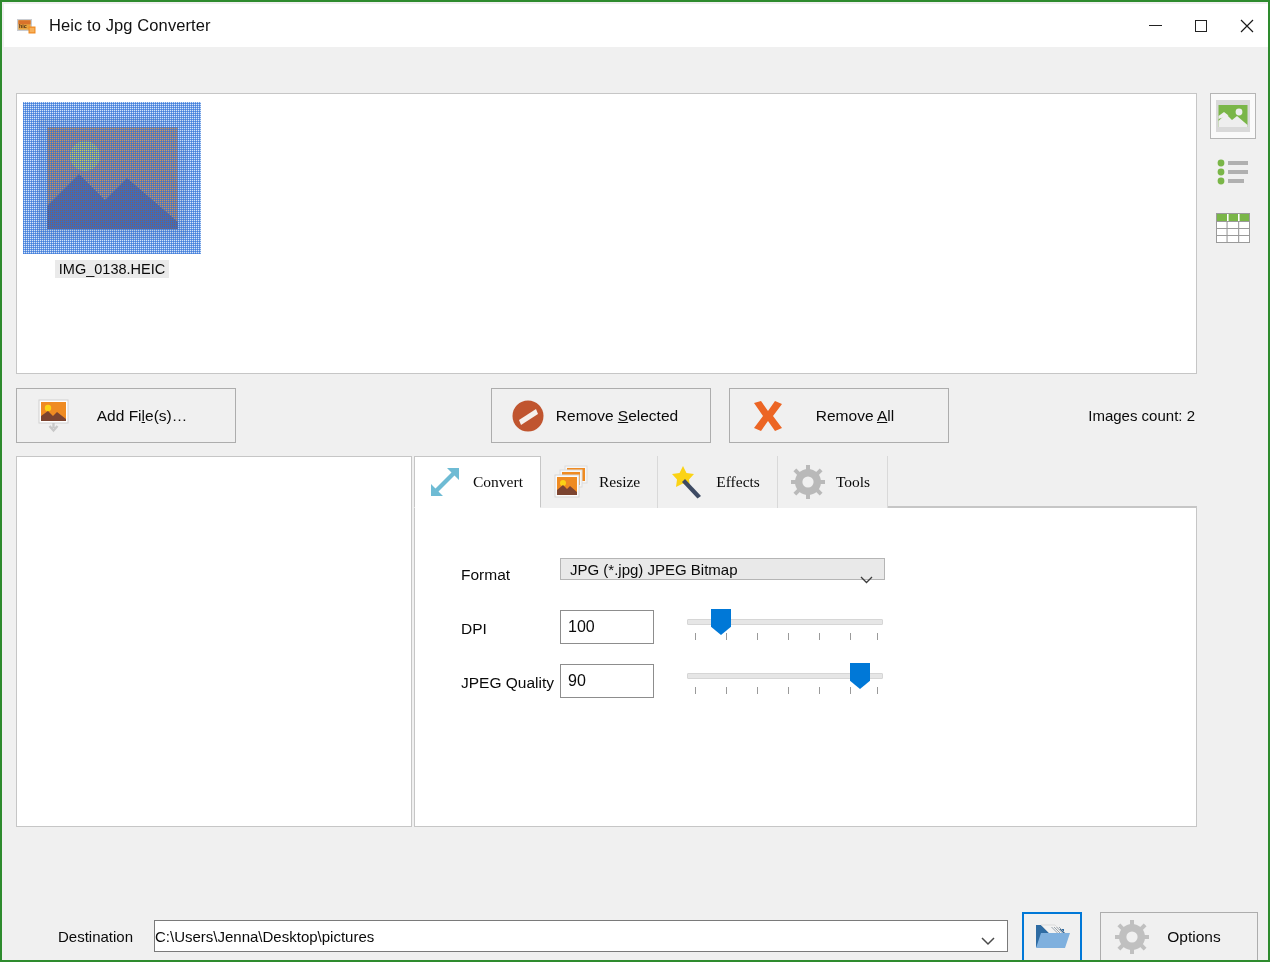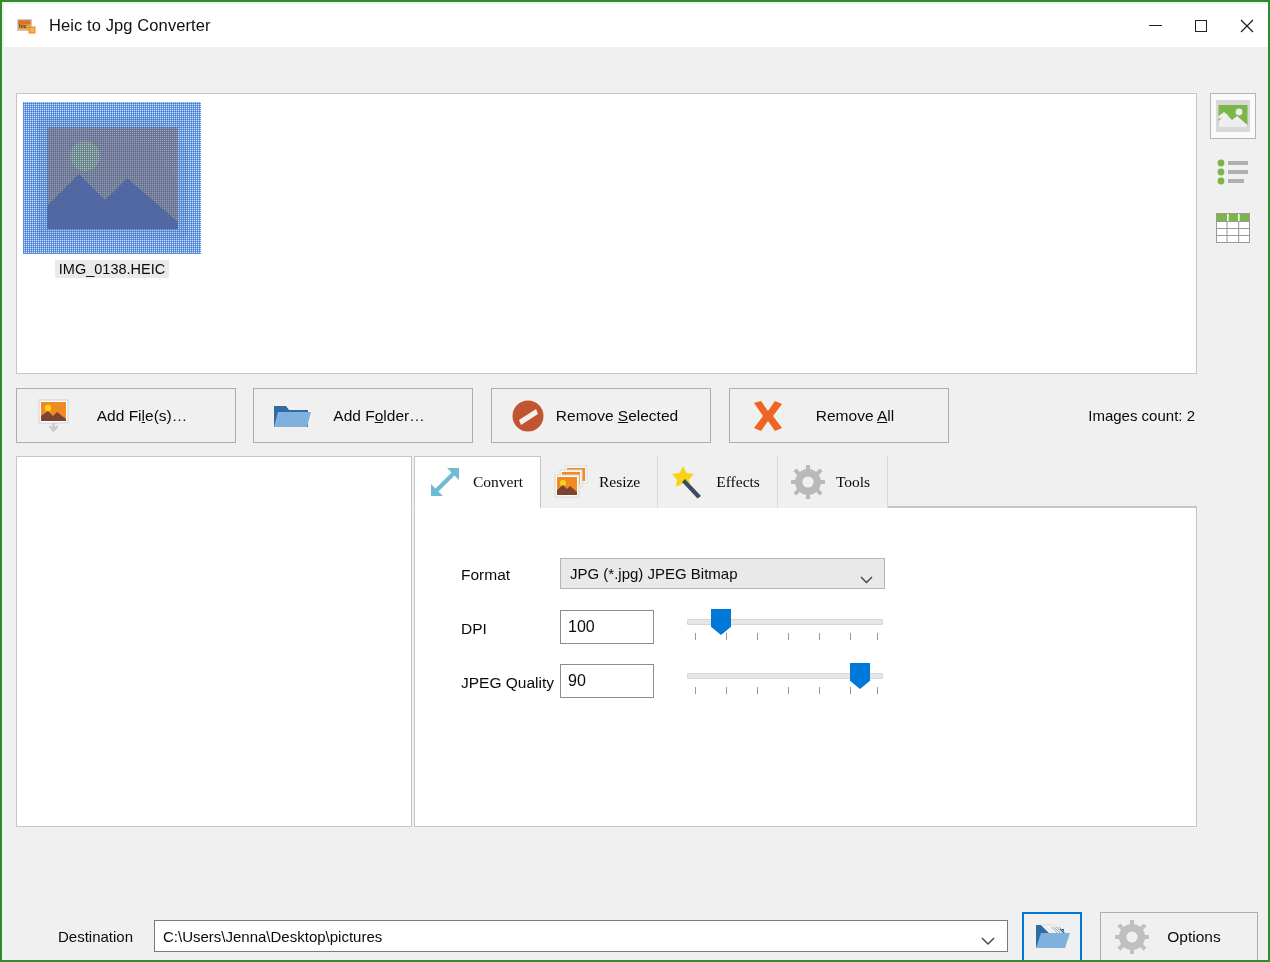--- a/index.html
+++ b/index.html
@@ -270,21 +270,21 @@
     font-size: 15.5px;
     color: #0a0a0a;
     position: absolute;
     margin-left: 26px;
   }
   .combo {
     position: absolute;
     box-sizing: border-box;
     background: #e9e9e9;
     border: 1px solid #b5b5b5;
-    height: 31px;
+    height: 22px;
     display: flex;
     align-items: center;
     padding-left: 9px;
     font-size: 15px;
     color: #0a0a0a;
     cursor: default;
   }
   .combo .chev {
     position: absolute;
     right: 11px; top: 11px;
@@ -342,21 +342,20 @@
   }
   .dest-combo {
     position: absolute;
     left: 150px; top: 840px;
     width: 854px; height: 32px;
     box-sizing: border-box;
     background: #ffffff;
     border: 1px solid #7a7a7a;
     display: flex;
     align-items: center;
-    padding-left: 8px;
     font-size: 15px;
     color: #0a0a0a;
   }
   .dest-combo .chev { position: absolute; right: 12px; top: 11px; }
   .browse-btn {
     position: absolute;
     left: 1018px; top: 832px;
     width: 60px; height: 52px;
     box-sizing: border-box;
     background: #f0f0f0;
@@ -484,29 +483,20 @@
             <rect x="4" y="1" width="29" height="23" fill="#ffffff" stroke="#d0d0d0"></rect>
             <rect x="6" y="3" width="25" height="19" fill="#ef8b22"></rect>
             <circle cx="13" cy="9" r="3.2" fill="#fbd315"></circle>
             <path d="M6 22 L6 17 L13 12 L18 17 L22 13 L31 20 L31 22 Z" fill="#7c4430"></path>
             <path d="M18.5 24 L18.5 29 M14.5 27 L18.5 31.5 L22.5 27" stroke="#c8c8c8" stroke-width="2.4" fill="none"></path>
           </svg>
         </div>
         <div class="tb-label">Add Fi<span class="mn">l</span>e(s)…</div>
       </div>
 
-      <div class="tb-btn" style="left:237px; width:220px;">
-        <div class="tb-ico">
-          <svg width="40" height="34" viewBox="0 0 40 34">
-            <path d="M2 7 L14 7 L17 11 L36 11 L36 28 L2 28 Z" fill="#2f6ca3"></path>
-            <path d="M2 28 L6 13 L39 13 L35 28 Z" fill="#7fb0de"></path>
-          </svg>
-        </div>
-        <div class="tb-label">Add F<span class="mn">o</span>lder…</div>
-      </div>
 
       <div class="tb-btn" style="left:475px; width:220px;">
         <div class="tb-ico">
           <svg width="40" height="34" viewBox="0 0 40 34">
             <circle cx="18" cy="17" r="15.5" fill="#c0552f"></circle>
             <path d="M9 21 L26 10 L28 15 L11 26 Z" fill="#f5f0eb"></path>
           </svg>
         </div>
         <div class="tb-label">Remove <span class="mn">S</span>elected</div>
       </div>

